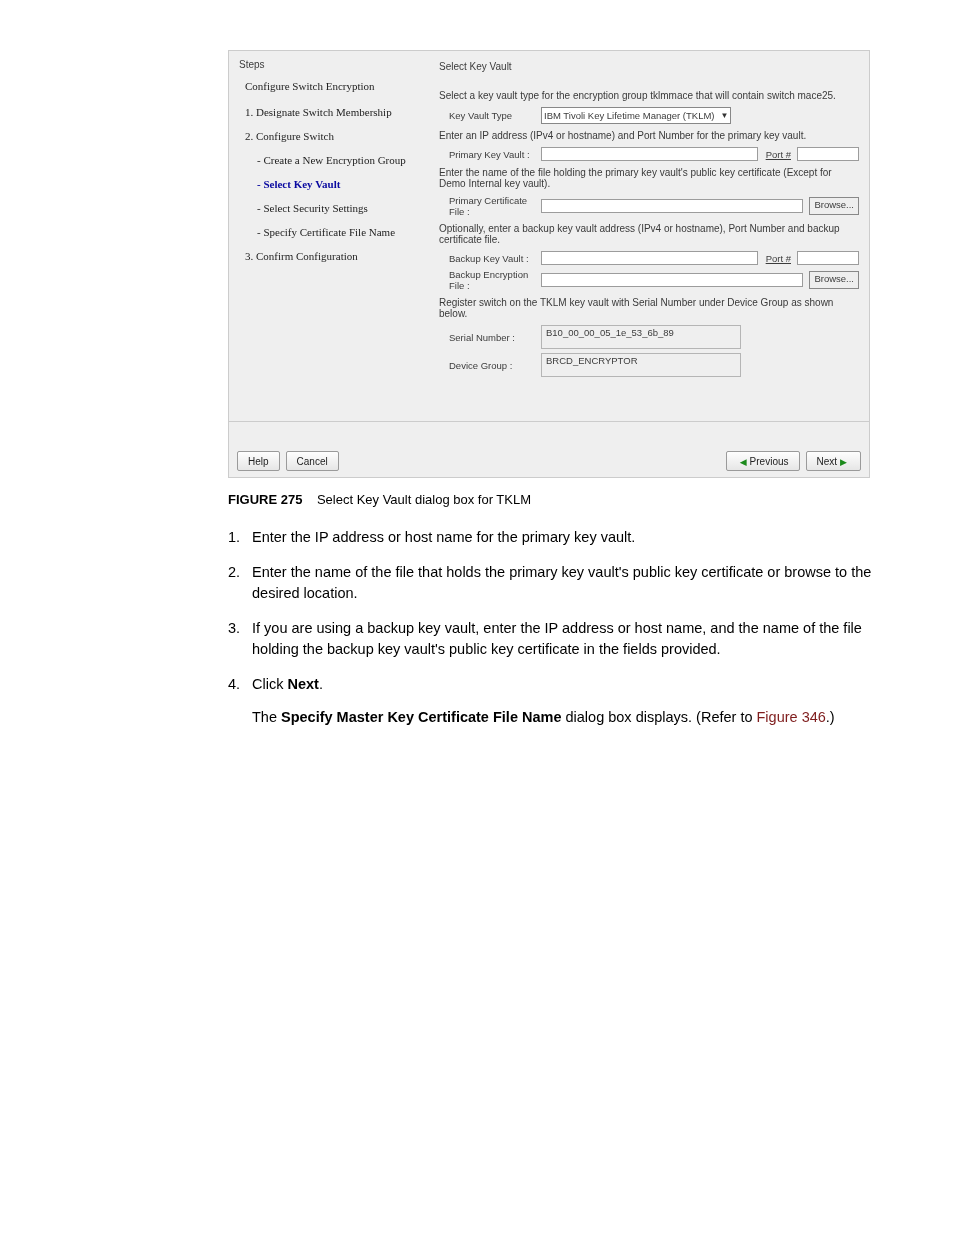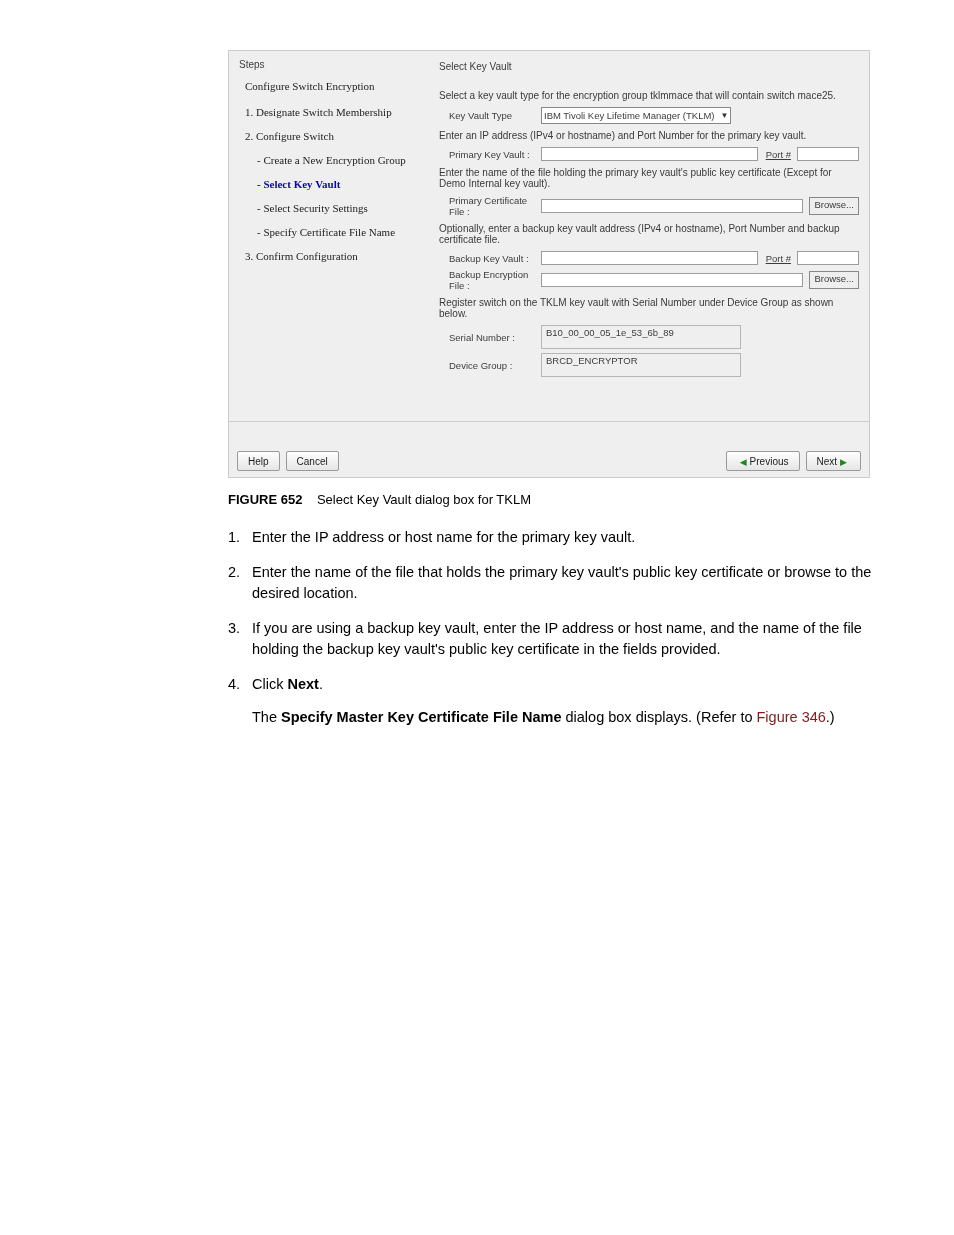--- a/index.html
+++ b/index.html
@@ -267,21 +267,21 @@
           </span>
         <span class="footer-btn">
             <span>Next</span>
             <span class="arrow green">▶</span>
           </span>
       </div>
     </div>
   </div>
 
   <div class="figure-caption">
-    <span class="fig-label">FIGURE 652</span>
+    <span class="fig-label">FIGURE 275</span>
     <span>&nbsp;&nbsp;</span>
     <span>Select Key Vault dialog box for TKLM</span>
   </div>
 
   <div class="numbered-list">
     <div class="li">
       <span class="num">1.</span>
       <span class="body">Enter the IP address or host name for the primary key vault.</span>
     </div>
     <div class="li">

